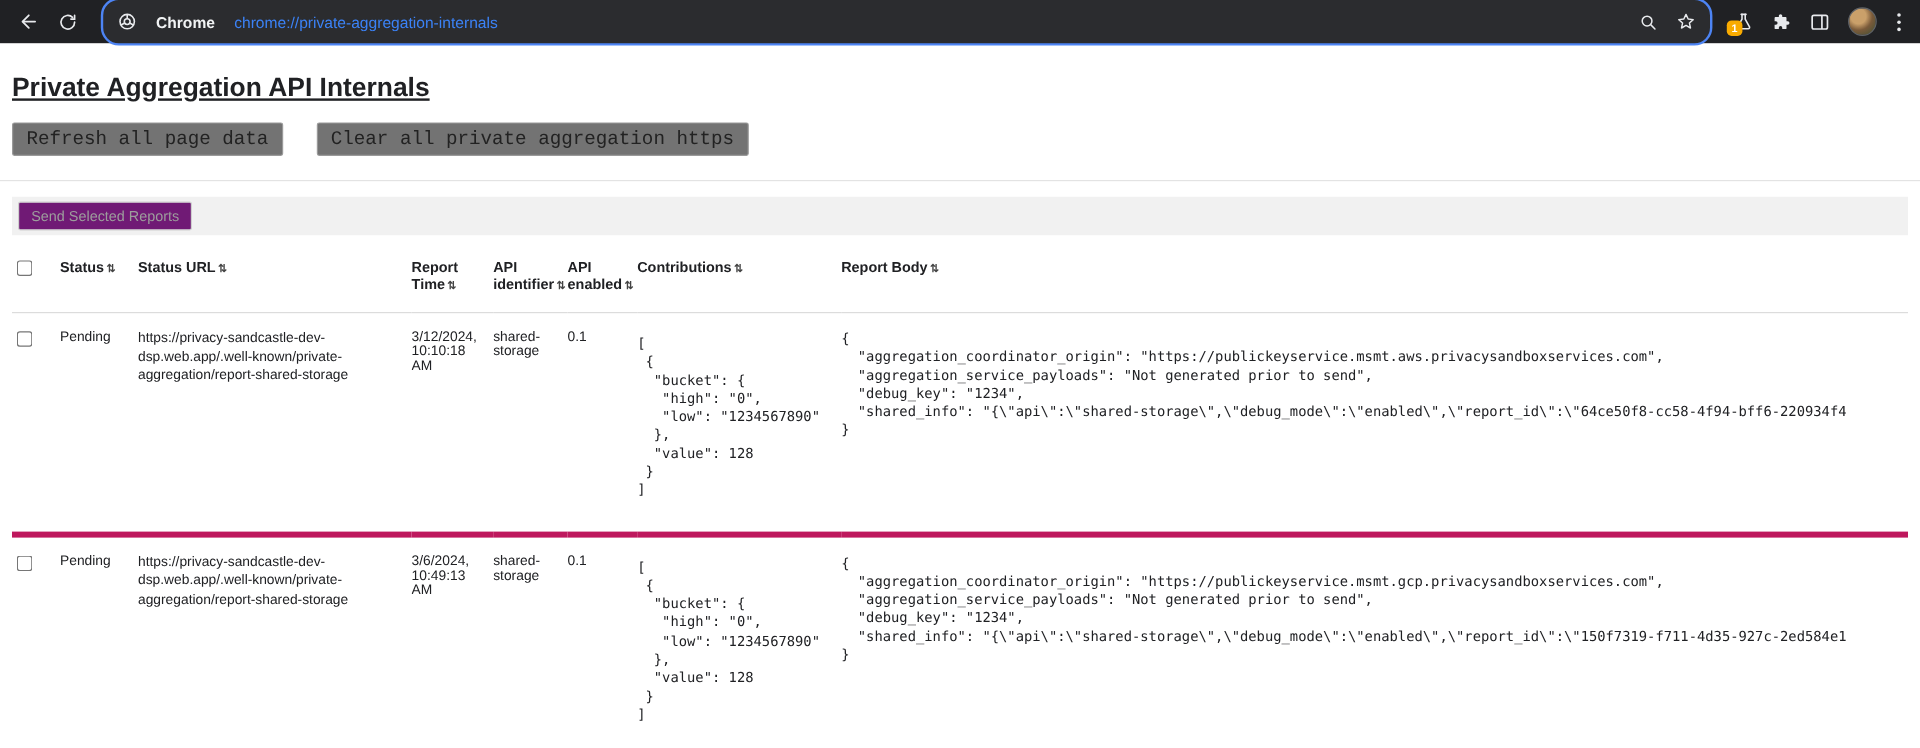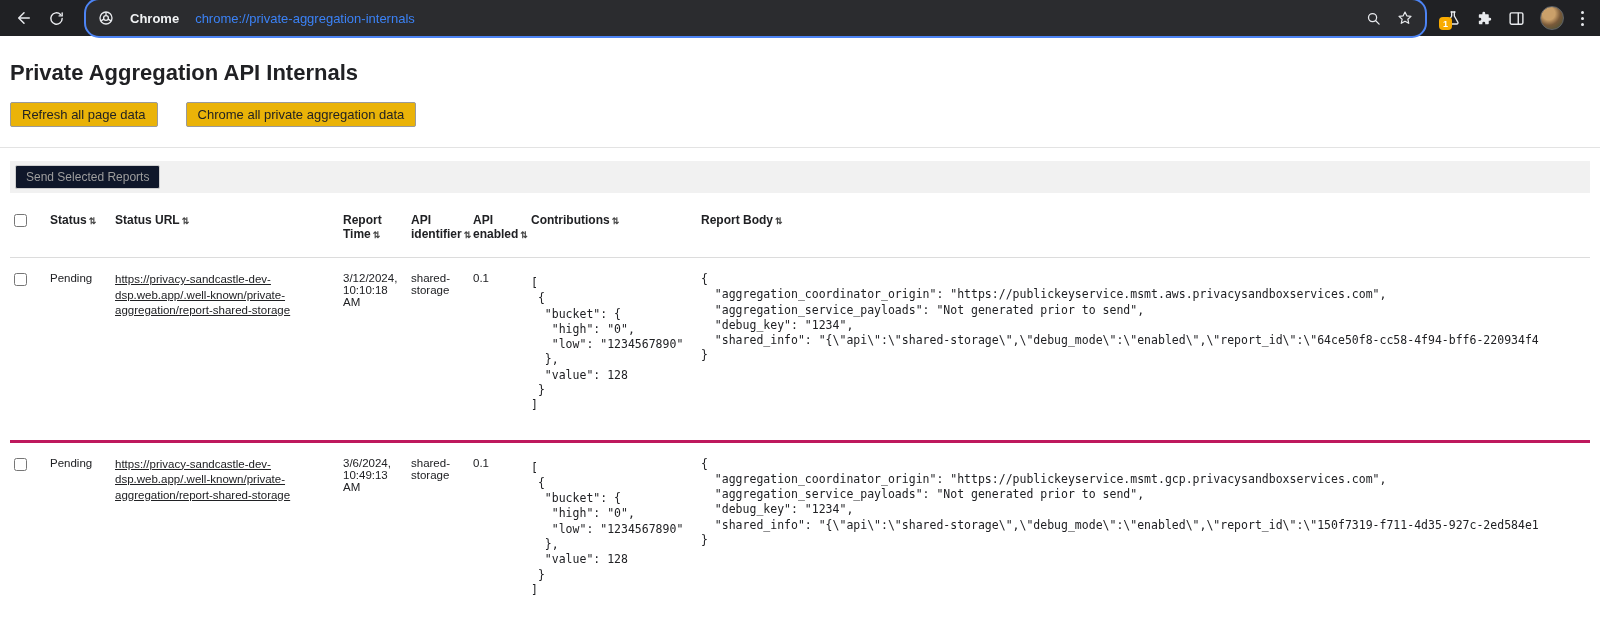--- a/index.html
+++ b/index.html
@@ -44,49 +44,49 @@
   .avatar {
     width:24px; height:24px; border-radius:50%;
     background:radial-gradient(circle at 35% 30%, #caa06a 0 30%, #7a5a3a 55%, #3c4f33 100%);
     border:1px solid #5f6368;
   }
   .kebab { display:flex; flex-direction:column; gap:3px; padding:2px; }
   .kebab i { width:3px; height:3px; border-radius:50%; background:#e8eaed; }
 
   
   .page { padding:0 10px; }
-  .page-title { font-size:22px; font-weight:700; margin:24px 0 0; color:#202124; }
+  .page-title { font-size:22px; font-weight:700; margin:24px 0 0; color:#202124;text-decoration:underline; }
   .top-actions { margin-top:16px; display:flex; gap:28px; }
   .chrome-btn {
-    font-family:Liberation Sans, sans-serif; font-size:13px; color:#222;
-    background:#eab308; border:1px solid #9a9a9a; border-radius:2px;
+    font-family:Liberation Mono, monospace; font-size:16px; color:#222;
+    background:#737373; border:1px solid #9a9a9a; border-radius:2px;
     padding:4px 11px; cursor:pointer;
   }
   .divider { border:none; border-top:1px solid #e3e3e3; margin:20px -10px 0; }
   .section-title { font-size:16px; font-weight:700; margin:22px 0 0; }
   .send-bar { margin-top:13px; background:#f1f1f1; padding:4px 5px; }
   .send-btn {
     font-family:inherit; font-size:12px; color:#9d9d9d;
-    background:#0f172a; border:1px solid #cfcfcf; border-radius:2px;
+    background:#701a75; border:1px solid #cfcfcf; border-radius:2px;
     padding:4px 10px;
   }
 
   
   table.reports { width:100%; border-collapse:collapse; table-layout:fixed; margin-top:8px; }
   thead tr { border-bottom:1px solid #dcdcdc; }
-  tbody tr { border-bottom:3px solid #be185d; }
+  tbody tr { border-bottom:5px solid #be185d; }
   th {
     text-align:left; font-size:12px; font-weight:700; color:#202124;
     padding:12px 12px 16px 0; vertical-align:top;margin-left:32px;
   }
   td {
     vertical-align:top; font-size:11.5px; color:#202124;
     padding:14px 12px 26px 0; overflow:hidden;
   }
-  td.url-cell { overflow-wrap:break-word; line-height:1.35;text-decoration:underline; }
+  td.url-cell { overflow-wrap:break-word; line-height:1.35; }
   .sort { font-size:9px; margin-left:2px; color:#444; }
   pre.json {
     margin:0; font-family:"DejaVu Sans Mono", monospace;
     font-size:11.5px; line-height:1.33; white-space:pre; overflow:hidden;
   }
   td.contrib-cell pre.json { margin-top:4px; }
   input[type="checkbox"] { width:13px; height:13px; margin:1px 0 0 4px; }
 </style>
 </head>
 <body>
@@ -162,21 +162,21 @@
         <i></i>
       </span>
   </div>
 </div>
 
 <div class="page">
   <h1 class="page-title">Private Aggregation API Internals</h1>
 
   <div class="top-actions">
     <button class="chrome-btn">Refresh all page data</button>
-    <button class="chrome-btn">Chrome all private aggregation data</button>
+    <button class="chrome-btn">Clear all private aggregation https</button>
   </div>
 
   <hr class="divider">
 
 
   <div class="send-bar">
     <button class="send-btn" disabled="">Send Selected Reports</button>
   </div>
 
   <table class="reports">

